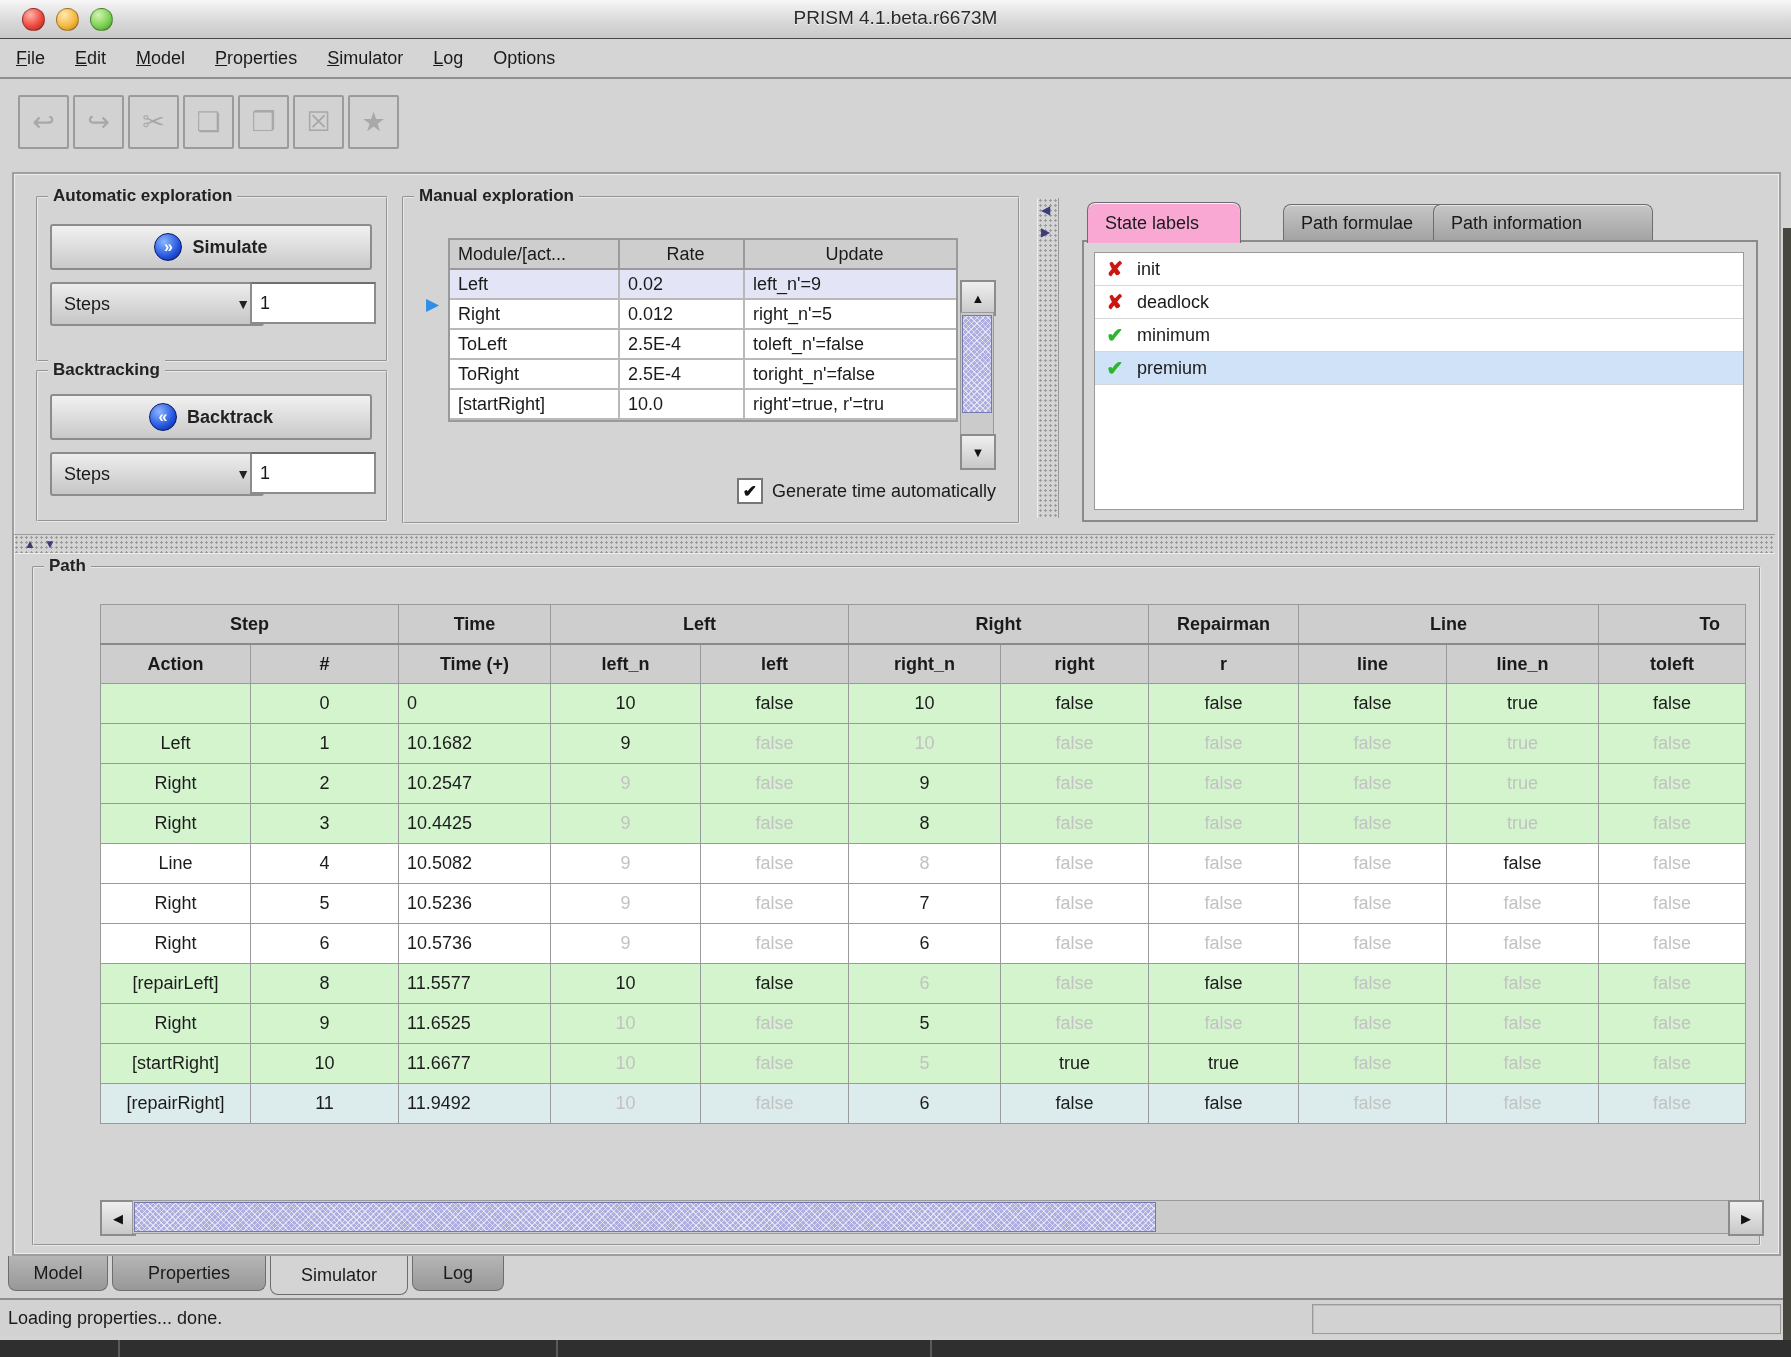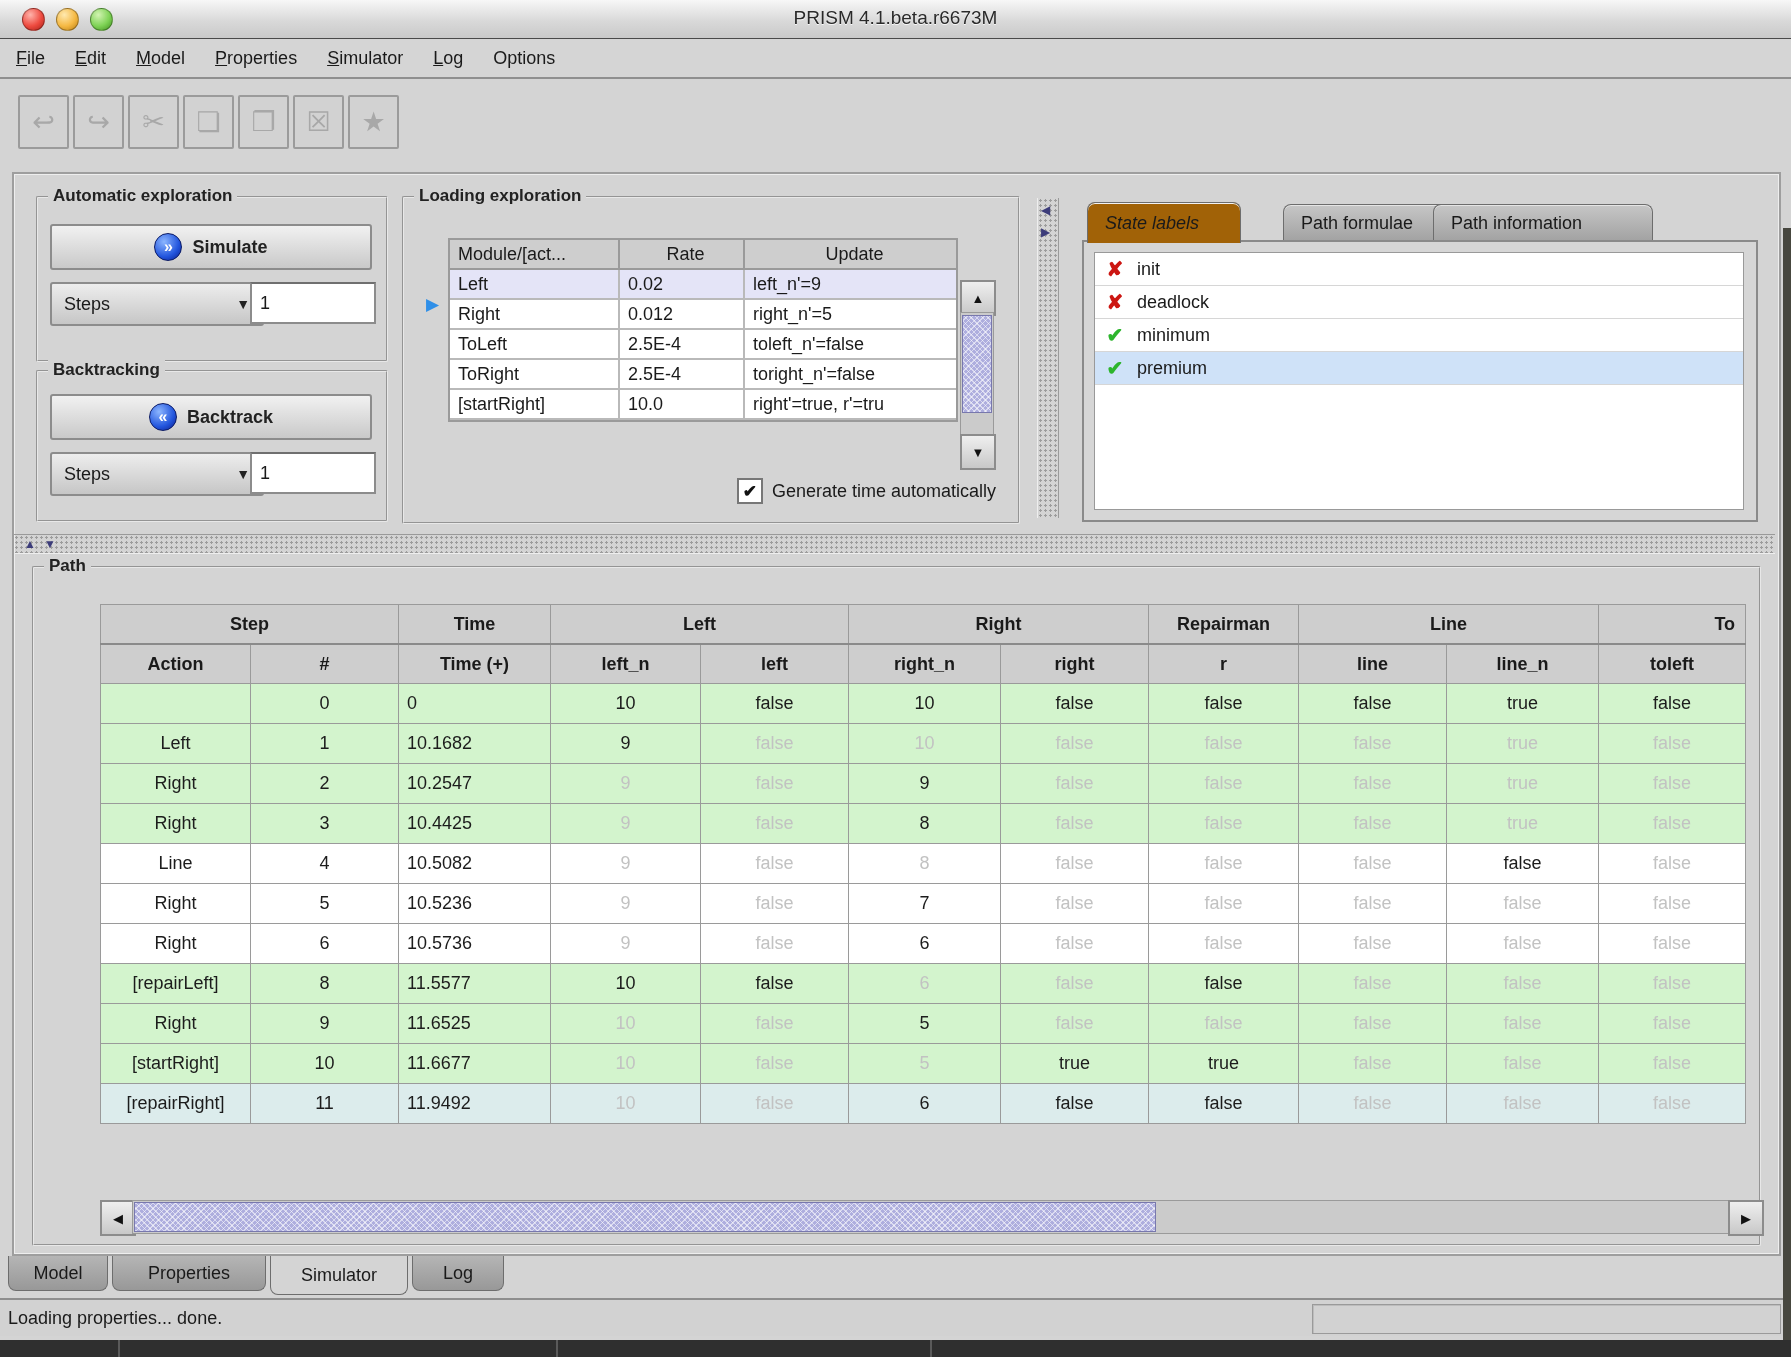--- a/index.html
+++ b/index.html
@@ -68,40 +68,40 @@
   .cbbox{width:22px;height:22px;background:#fff;border:2px solid #777;display:flex;align-items:center;justify-content:center;
     font-size:17px;font-weight:bold;color:#111;}
   
   .dots{background-image:radial-gradient(circle,#9c9c9c 1.1px,transparent 1.3px);background-size:5px 5px;}
   .split-v{position:absolute;width:20px;border-left:1px solid #eee;border-right:1px solid #9a9a9a;}
   .split-h{position:absolute;height:18px;border-top:1px solid #9a9a9a;border-bottom:1px solid #eee;}
   .split-arrow{position:absolute;font-size:12px;color:#3c3c7a;line-height:1;}
   
   .tab{position:absolute;height:36px;background:linear-gradient(#c6c6c6,#a2a2a2);border:1px solid #6d6d6d;border-bottom:none;
     border-radius:8px 8px 0 0;display:flex;align-items:center;padding:0 17px;font-size:18px;box-shadow:inset 0 1px 0 #e5e5e5;}
-  .tab.active{background:#a16207;height:40px;z-index:6;box-shadow:inset 0 1px 0 #f2f2f2;font-style:italic;}
+  .tab.active{background:#f9a8d4;height:40px;z-index:6;box-shadow:inset 0 1px 0 #f2f2f2;}
   .tabpanel{position:absolute;background:#d6d6d6;border:2px solid #8a8a8a;z-index:3;}
   .labellist{position:absolute;background:#fff;border:1px solid #999;}
   .lrow{height:32px;display:flex;align-items:center;gap:10px;padding-left:8px;border-bottom:1px solid #d6d6d6;font-size:18px;}
   .lrow.sel{background:var(--lsel);}
   .lico{font-size:20px;font-weight:bold;width:24px;text-align:center;}
   .lico.no{color:#cc1612;}
   .lico.yes{color:#2db52d;}
   
   .ptable{position:absolute;border-collapse:collapse;table-layout:fixed;}
   .ptable th,.ptable td{border:1px solid #9a9a9a;font-weight:normal;overflow:hidden;white-space:nowrap;}
   .ptable thead th{background:#cecece;font-size:18px;height:36px;font-weight:bold;}
   .ptable thead tr.grp th{font-weight:bold;border-bottom:2px solid #8a8a8a;}
   .ptable td{height:37px;text-align:center;font-size:18px;color:#1c1c1c;}
   .ptable td.tleft{text-align:left;padding-left:8px;}
   .ptable td.muted{color:var(--muted);}
   .ptable tr.g td{background:var(--green);}
   .ptable tr.w td{background:#ffffff;}
   .ptable tr.b td{background:var(--rowsel);}
-  .ptable th.gright{text-align:right;padding-right:10px;}
+  .ptable th.gright{text-align:right;padding-right:25px;}
   
   .btab{position:absolute;height:34px;background:linear-gradient(#b5b5b5,#989898);border:1px solid #6d6d6d;border-top:none;
     border-radius:0 0 8px 8px;display:flex;align-items:center;padding:0 16px;font-size:18px;}
   .btab.active{background:#d4d4d4;height:38px;z-index:4;}
   
   .statusbar{position:absolute;left:0;top:1298px;width:1791px;height:38px;background:#d2d2d2;
     border-top:2px solid #8e8e8e;display:flex;align-items:center;font-size:18px;padding-left:8px;box-sizing:border-box;}
   .status-cell{position:absolute;left:1312px;top:4px;width:467px;height:28px;border:1px solid #9a9a9a;
     box-shadow:inset 1px 1px 0 #bcbcbc;}
   .bottom-strip{position:absolute;left:0;top:1340px;width:1791px;height:17px;background:#2f2f2f;}
@@ -178,21 +178,21 @@
     <div class="combo" style="left:12px;top:80px;width:186px;height:40px;">
       <span>Steps</span>
       <span class="arr">▼</span>
     </div>
     <div class="tfield" style="left:212px;top:80px;width:114px;height:38px;">
       <span>1</span>
     </div>
   </div>
 
   <div class="group" style="left:388px;top:22px;width:614px;height:324px;">
-    <div class="group-legend">Loading exploration</div>
+    <div class="group-legend">Manual exploration</div>
     <span class="sel-arrow" style="left:22px;top:96px;">▶</span>
     <div class="mtable" style="left:44px;top:40px;width:506px;">
       <div class="mhead">
           <div class="mc c1" style="justify-content: flex-start;">Module/[act...</div>
           <div class="mc c2" style="justify-content: center;">Rate</div>
           <div class="mc c3" style="justify-content: center;">Update</div>
         </div>
       <div>
           <div class="mrow sel">
             <div class="mc c1">Left</div>

